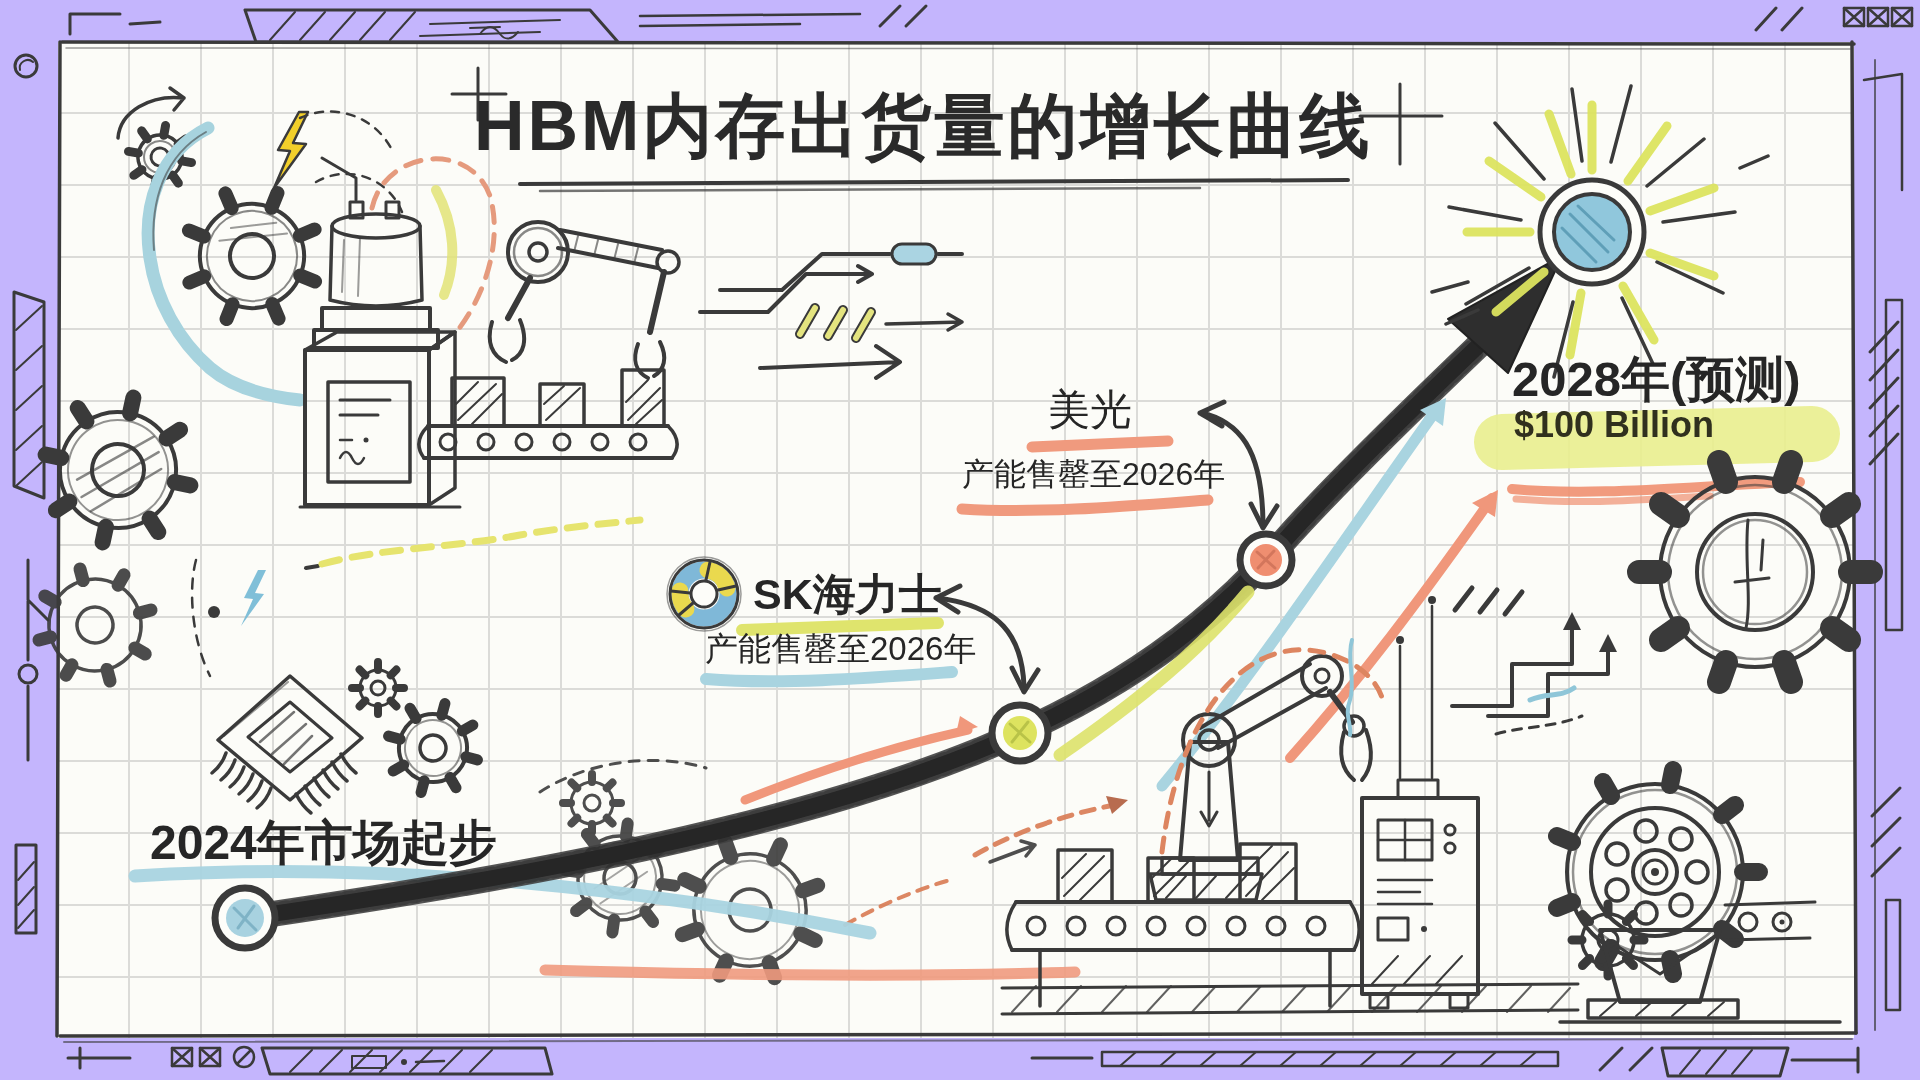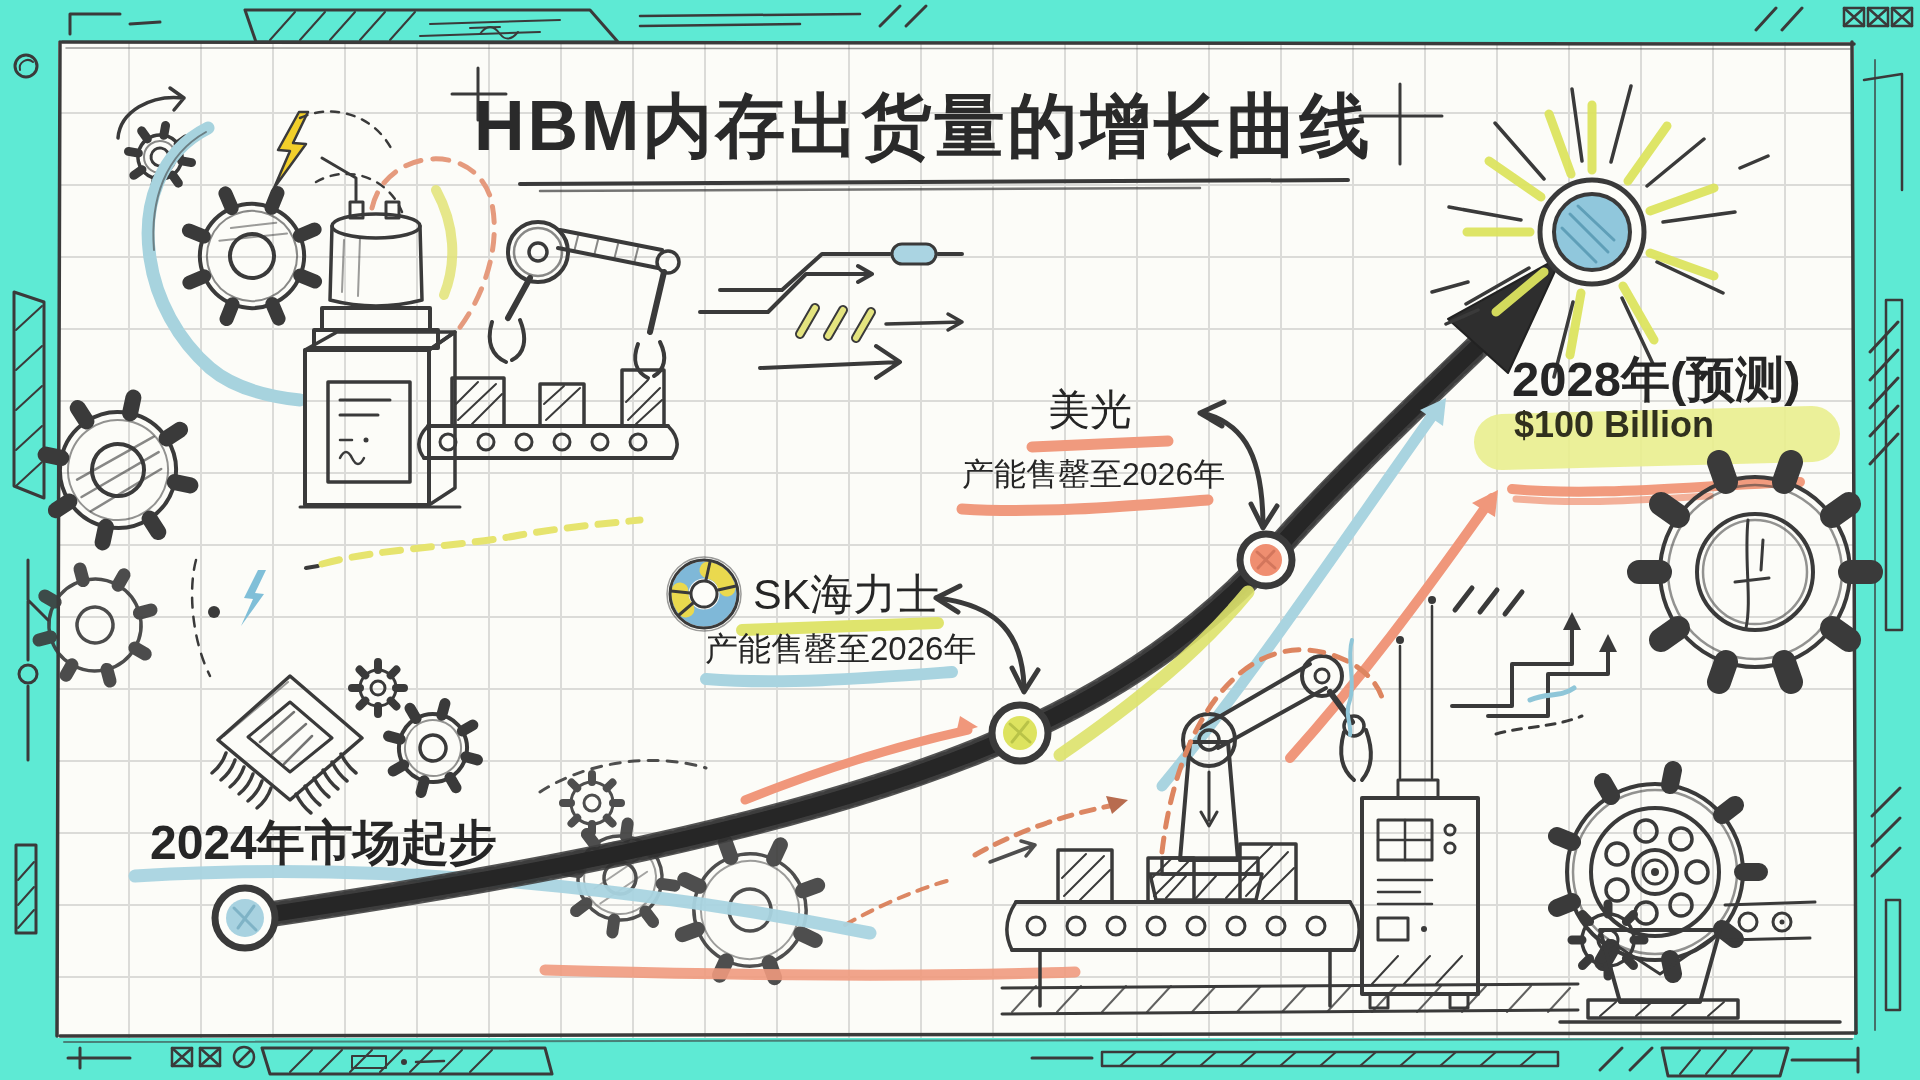--- a/index.html
+++ b/index.html
@@ -1,28 +1,28 @@
 <!DOCTYPE html>
 <html><head>
 <meta charset="utf-8">
 <style>
   html,body{margin:0;padding:0}
   body{width:1920px;height:1080px;overflow:hidden;background:#ffffff;
        font-family:"Liberation Sans","DejaVu Sans",sans-serif}
-  .stage{position:relative;width:1920px;height:1080px;background:#5eead4}
+  .stage{position:relative;width:1920px;height:1080px;background:#c4b5fd}
   .paper{position:absolute;left:58px;top:42px;width:1796px;height:996px;
          background-color:#fcfcf8;
          background-image:
            repeating-linear-gradient(to right, transparent 0 70px, #dbdbd8 70px 72px),
            repeating-linear-gradient(to bottom, transparent 0 70px, #dbdbd8 70px 72px);}
   svg.art{position:absolute;left:0;top:0;width:1920px;height:1080px}
   .lbl{position:absolute;color:#262626;line-height:1.05;white-space:nowrap}
   .title{left:474px;top:90px;font-size:70px;font-weight:700;letter-spacing:3px;color:#2a2a2a}
   .l2024{left:150px;top:818px;font-size:48px;font-weight:700}
-  .sk-name{left:753px;top:572px;font-size:43px;font-weight:400}
+  .sk-name{left:753px;top:572px;font-size:43px;font-weight:700}
   .sk-note{left:705px;top:632px;font-size:33px;font-weight:500}
   .mg-name{left:1048px;top:388px;font-size:42px;font-weight:400}
   .mg-note{left:962px;top:458px;font-size:32px;font-weight:500}
   .f-label{left:1512px;top:354px;font-size:49px;font-weight:700}
   .f-value{left:1514px;top:406px;font-size:36px;font-weight:700;color:#30301e}
 </style>
 </head>
 <body>
 
 <div class="stage">

